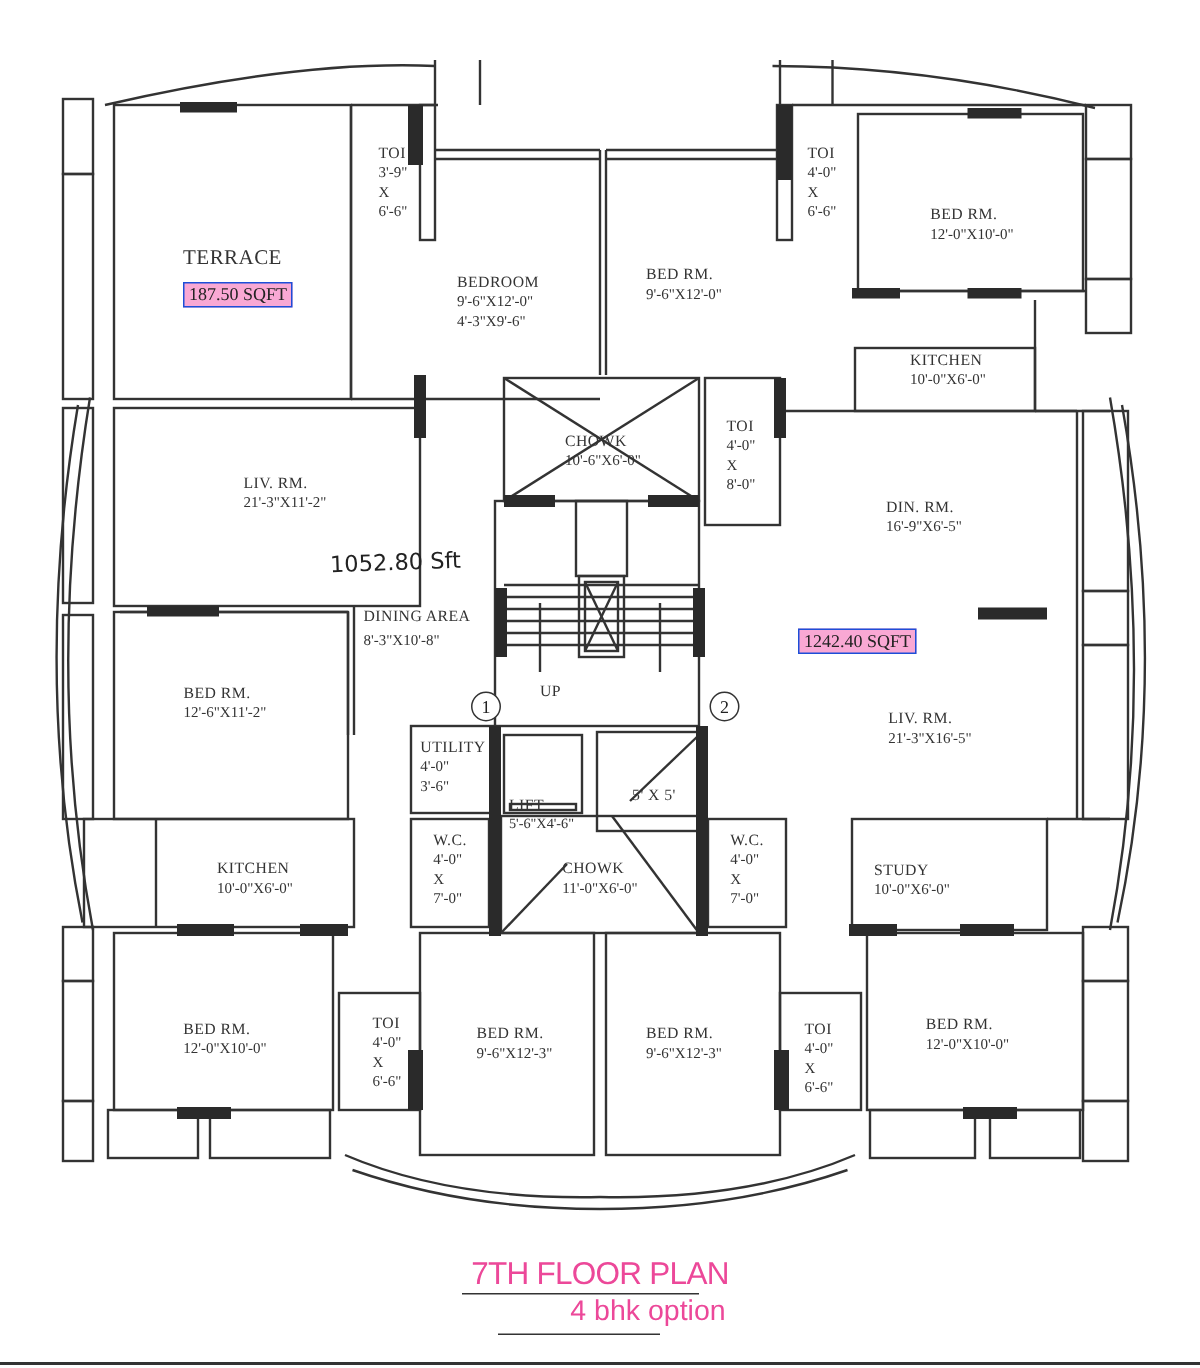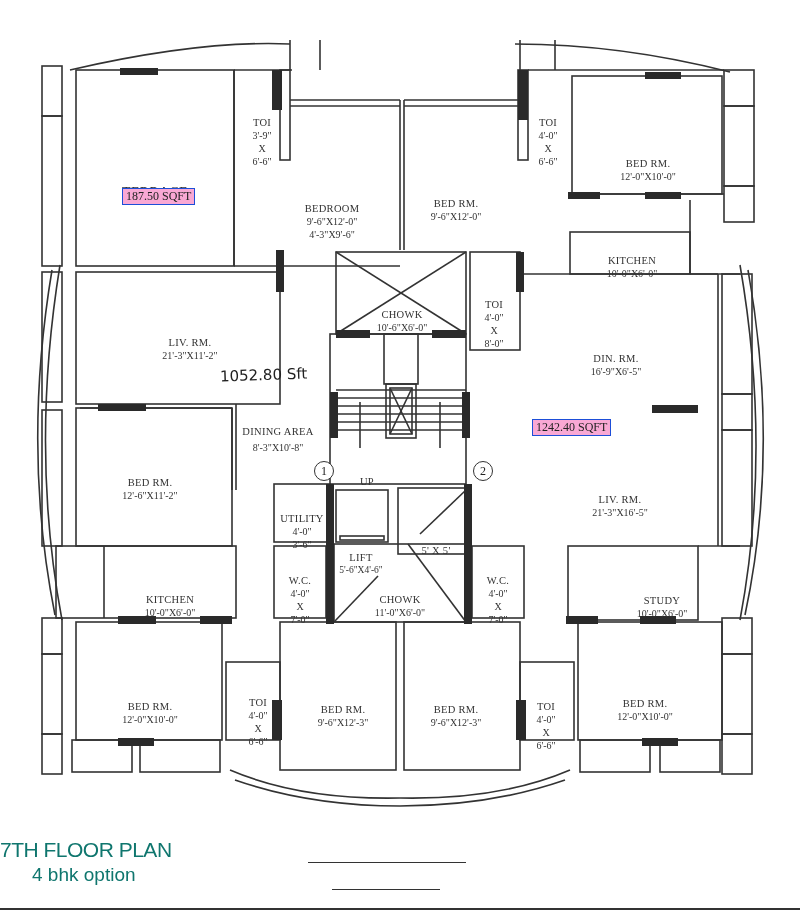--- a/index.html
+++ b/index.html
@@ -1,25 +1,25 @@
 <!DOCTYPE html>
 <html><head>
 <meta charset="utf-8">
 <style>
   html,body{margin:0;padding:0;background:#fff;}
   body{width:800px;height:912px;position:relative;overflow:hidden;font-family:"Liberation Serif","DejaVu Serif",serif;color:#222;}
   svg{position:absolute;left:0;top:0;}
-  .lbl{position:absolute;text-align:center;font-size:10px;line-height:13px;color:#333;white-space:nowrap;transform:translateX(-50%);margin-top:20px;}
+  .lbl{position:absolute;font-size:10px;line-height:13px;color:#333;white-space:nowrap;transform:translateX(-50%);}
   .lbl .n{display:block;font-size:10.5px;letter-spacing:0.3px;}
   .lbl .d{display:block;}
   .big{font-size:14px !important;}
   .boxed{position:absolute;border:1px solid #1d4ed8;padding:0 3px;font-size:12px;line-height:15px;color:#222;background:#f9a8d4;}
   .hand{position:absolute;font-family:"DejaVu Sans",sans-serif;font-size:15px;color:#222;transform:rotate(-2deg);}
   .circ{position:absolute;width:18px;height:18px;border:1px solid #333;border-radius:50%;font-size:12px;line-height:18px;text-align:center;background:#fff;}
-  .title{position:absolute;left:0;width:800px;font-family:"Liberation Sans",sans-serif;color:#0f766e;}
+  .title{position:absolute;left:0;width:800px;text-align:center;font-family:"Liberation Sans",sans-serif;color:#ec4899;}
   .t1{top:838px;font-size:21px;letter-spacing:-0.5px;}
   .t2{top:864px;font-size:19px;margin-left:32px;}
   .ul1{position:absolute;left:308px;top:862px;width:158px;border-top:1px solid #333;}
   .ul2{position:absolute;left:332px;top:889px;width:108px;border-top:1px solid #333;}
   .bottomline{position:absolute;left:0;top:908px;width:800px;border-top:2px solid #333;}
 </style>
 </head>
 <body>
 
 <svg width="800" height="912" viewBox="0 0 800 912">
@@ -284,21 +284,21 @@
 <div class="lbl" style="left:400px;top:573px;">
   <span class="n">CHOWK</span>
   <span class="d">11'-0"X6'-0"</span>
 </div>
 
 <div class="lbl" style="left:170px;top:573px;">
   <span class="n">KITCHEN</span>
   <span class="d">10'-0"X6'-0"</span>
 </div>
 
-<div class="lbl" style="left:662px;top:574px;font-family:Liberation Serif, serif;">
+<div class="lbl" style="left:608px;top:574px;font-family:Liberation Serif, serif;">
   <span class="n">STUDY</span>
   <span class="d">10'-0"X6'-0"</span>
 </div>
 
 <div class="lbl" style="left:150px;top:680px;">
   <span class="n">BED RM.</span>
   <span class="d">12'-0"X10'-0"</span>
 </div>
 
 <div class="lbl" style="left:258px;top:676px;">

